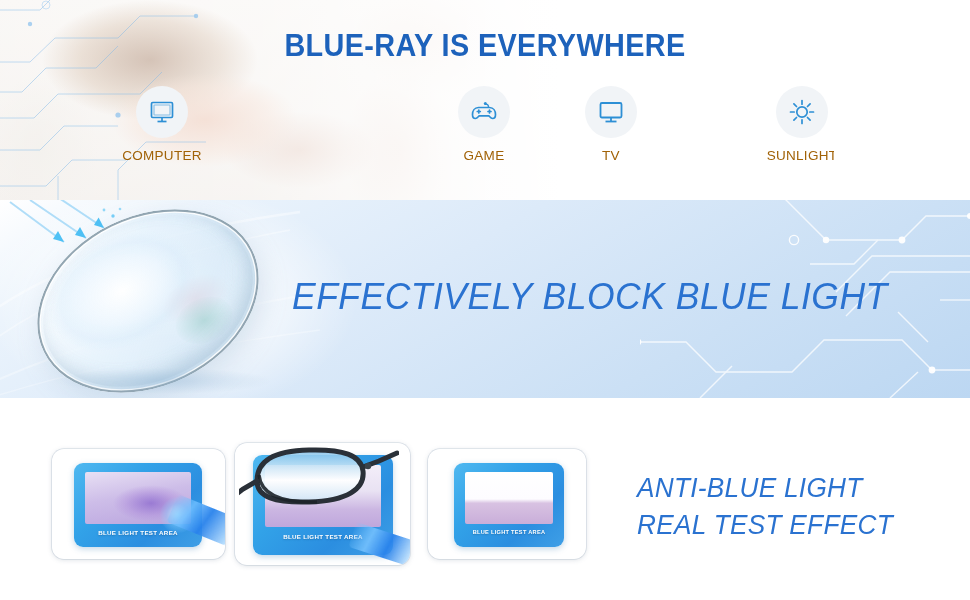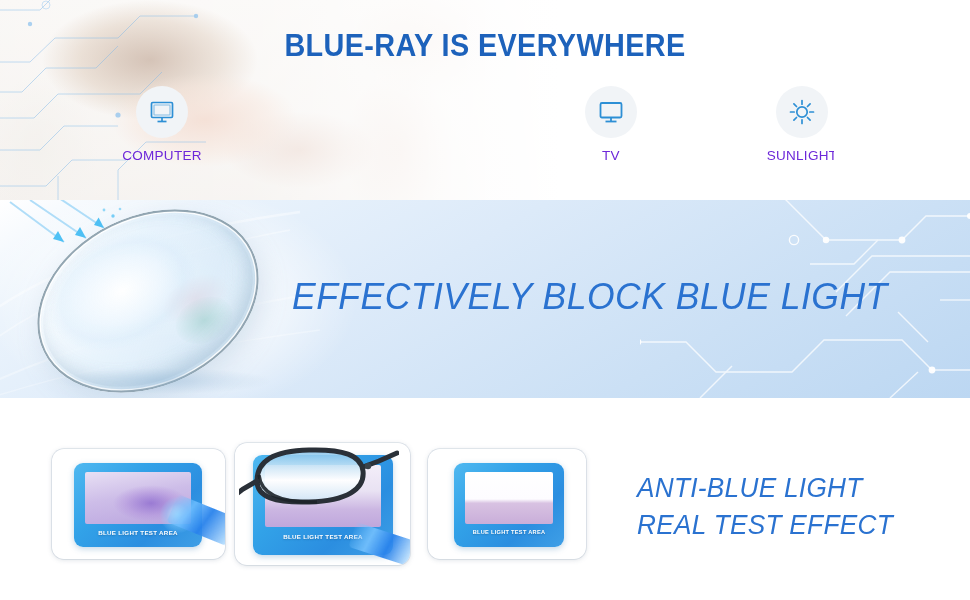--- a/index.html
+++ b/index.html
@@ -44,21 +44,21 @@
 
   .icon-row{position:absolute;left:0;top:86px;width:970px;height:90px;}
   .icon-cell{position:absolute;top:0;width:150px;text-align:center;}
   .icon-circle{
     width:52px;height:52px;border-radius:50%;
     background:#f1f4f7;
     margin:0 auto;
     display:flex;align-items:center;justify-content:center;
   }
   .icon-label{
-    margin-top:10px;font-size:13.5px;color:#6d28d9;letter-spacing:.3px;
+    margin-top:10px;font-size:13.5px;color:#a16207;letter-spacing:.3px;
     white-space:nowrap;
   }
 
   
   .band{
     position:absolute;left:0;top:200px;width:970px;height:198px;overflow:hidden;
     background:
       linear-gradient(150deg, #ffffff 0%, #eaf3fc 16%, #dceaf9 42%, #cbe0f5 72%, #bcd7f2 100%);
   }
   .band-glow{
@@ -222,20 +222,32 @@
             <rect x="4.5" y="5.5" width="21" height="15" rx="1.2"></rect>
             <rect x="7" y="8" width="16" height="10" rx=".6" stroke-width="1.1" opacity=".55"></rect>
             <path d="M15 20.5 V24"></path>
             <path d="M10.5 24.5 H19.5"></path>
           </svg>
         </div>
         <div class="icon-label">COMPUTER</div>
       </div>
 
 
+      <div class="icon-cell" style="left:409px;">
+        <div class="icon-circle">
+          <svg width="32" height="32" viewBox="0 0 32 32" fill="none" stroke="#2d8fd5" stroke-width="1.7" stroke-linecap="round">
+            <path d="M10.5 11.5 C6.5 11.5 4.5 15 4.5 18.5 C4.5 21 5.6 22.5 7.4 22.5 C9 22.5 10 21 11.2 19.8 H20.8 C22 21 23 22.5 24.6 22.5 C26.4 22.5 27.5 21 27.5 18.5 C27.5 15 25.5 11.5 21.5 11.5 Z"></path>
+            <path d="M9.3 15.5 H12.3 M10.8 14 V17"></path>
+            <path d="M20 15.5 H23 M21.5 14 V17"></path>
+            <path d="M20.5 11.3 C20.5 9 19.3 8 17.5 8.2" stroke-width="1.4"></path>
+            <circle cx="17.3" cy="7.6" r="1.5" fill="#2d8fd5" stroke="none"></circle>
+          </svg>
+        </div>
+        <div class="icon-label">GAME</div>
+      </div>
 
       <div class="icon-cell" style="left:536px;">
         <div class="icon-circle">
           <svg width="32" height="32" viewBox="0 0 32 32" fill="none" stroke="#2d8fd5" stroke-width="1.8">
             <rect x="5.5" y="7" width="21" height="14.5" rx="1.4"></rect>
             <path d="M16 21.5 V25"></path>
             <path d="M10.5 25.5 H21.5"></path>
           </svg>
         </div>
         <div class="icon-label">TV</div>

